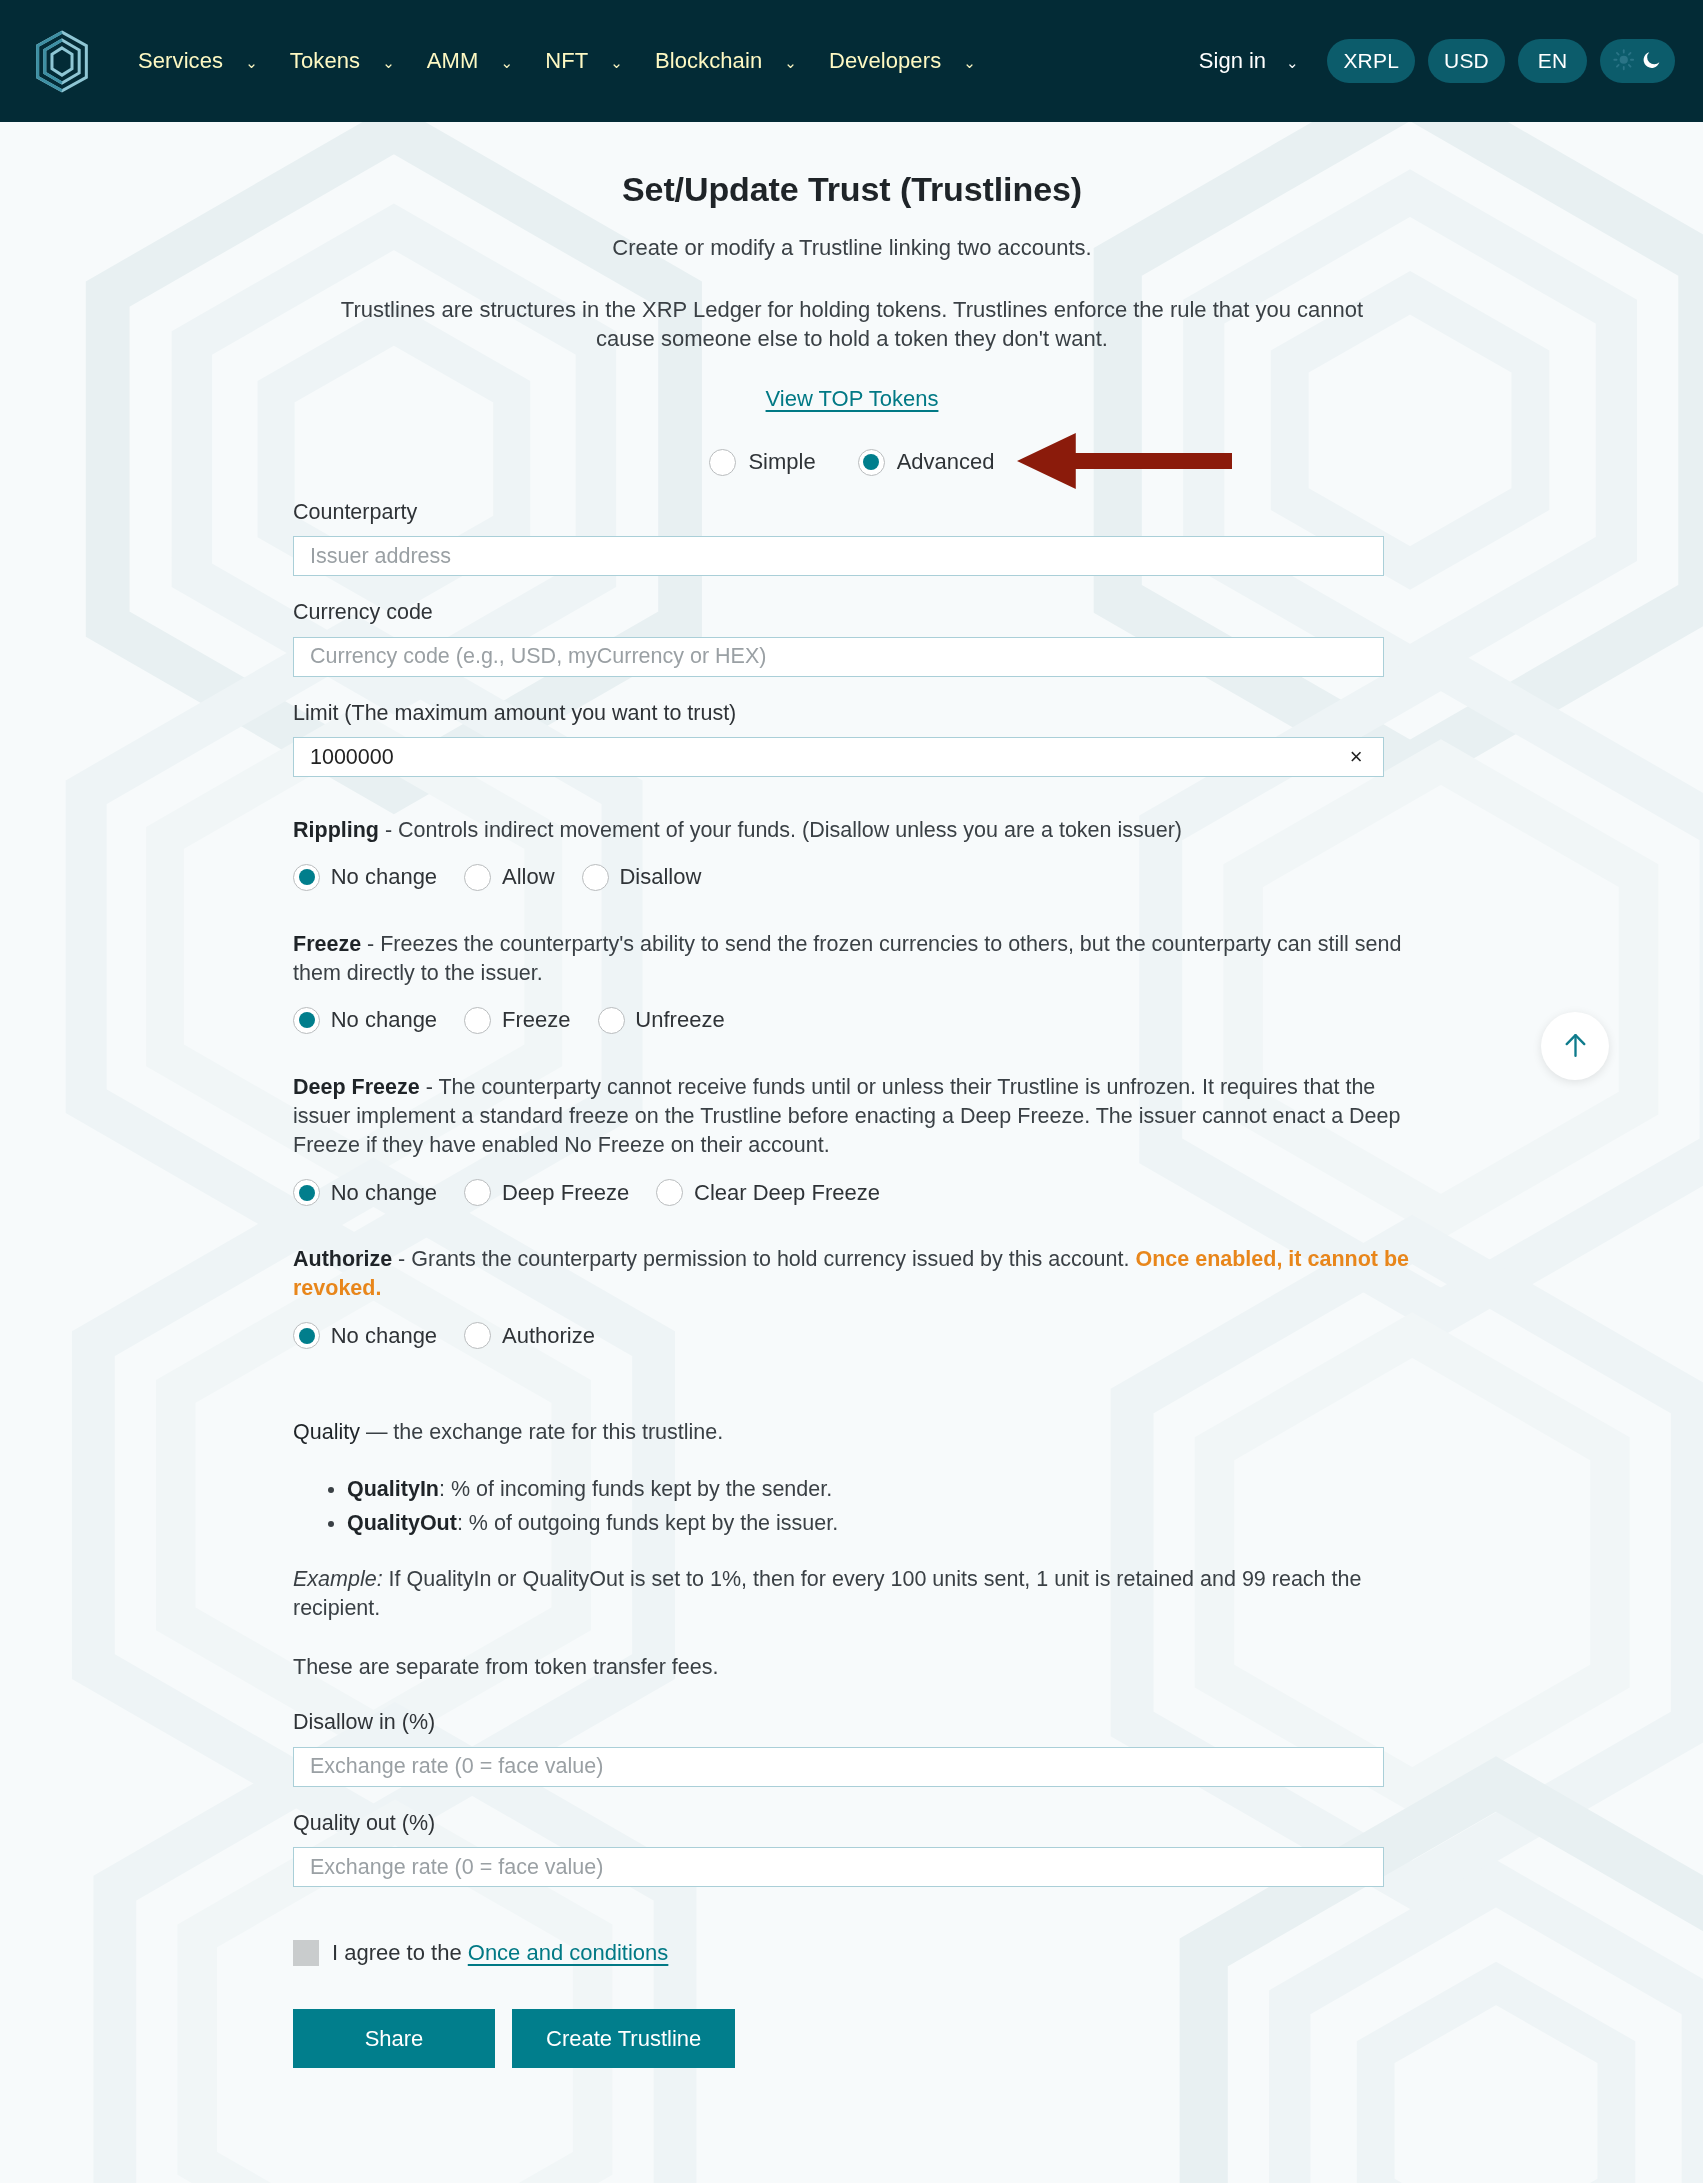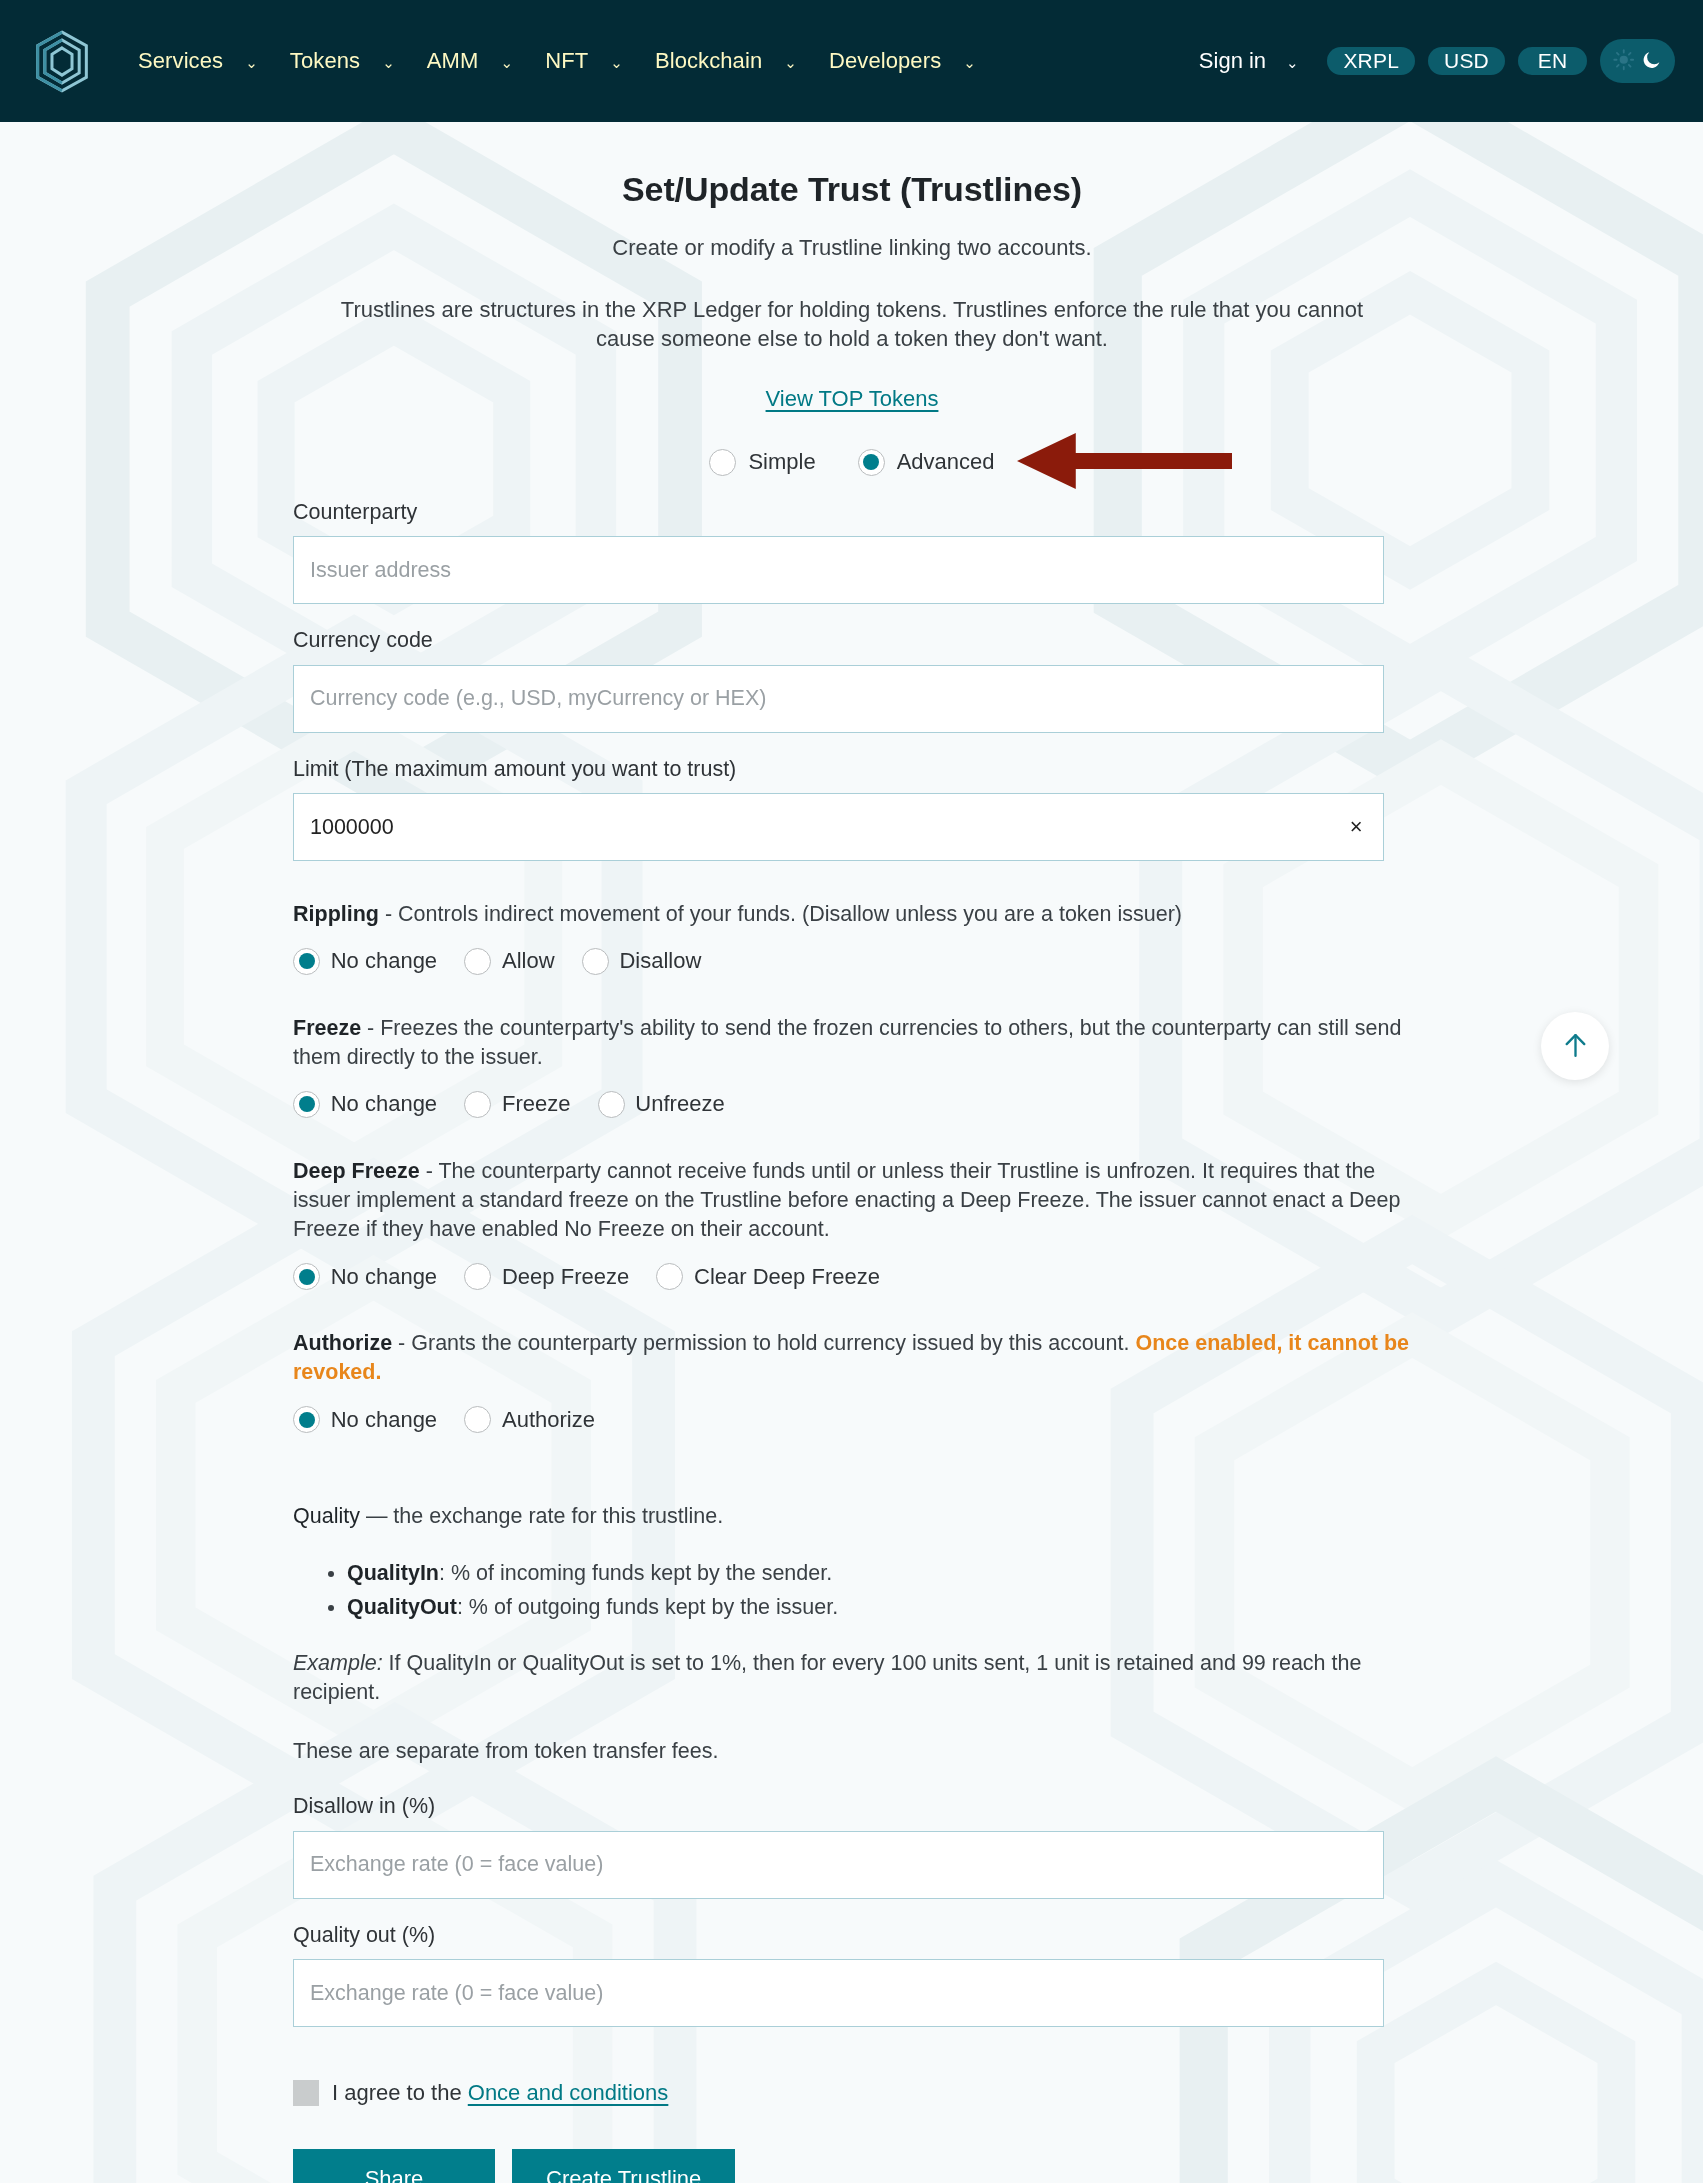--- a/index.html
+++ b/index.html
@@ -89,21 +89,21 @@
     padding: 7.2px 10px;
     cursor: pointer;
     margin-right: 5.7px;
   }
 
   .pill {
     background: #0c5c6b;
     color: #ffffff;
     font-size: 21px;
     border-radius: 30px;
-    height: 28px;
+    height: 44px;
     min-width: 69px;
     padding: 0 16px;
     display: flex;
     align-items: center;
     justify-content: center;
     cursor: pointer;
     letter-spacing: 0.2px;
   }
 
   #theme-pill {
@@ -223,21 +223,21 @@
   .field-block { margin-top: 24px; }
 
   .field-label {
     font-size: 21.5px;
     color: #2f3337;
     margin-bottom: 11.5px;
   }
 
   .field-input {
     width: 1091px;
-    height: 68px;
+    height: 40px;
     background: #ffffff;
     border: 1.4px solid #aacfd8;
     display: flex;
     align-items: center;
     padding: 0 16px;
     font-size: 21.5px;
   }
 
   .field-input .placeholder { color: #9aa0a4; }
   .field-input .value { color: #222; }

